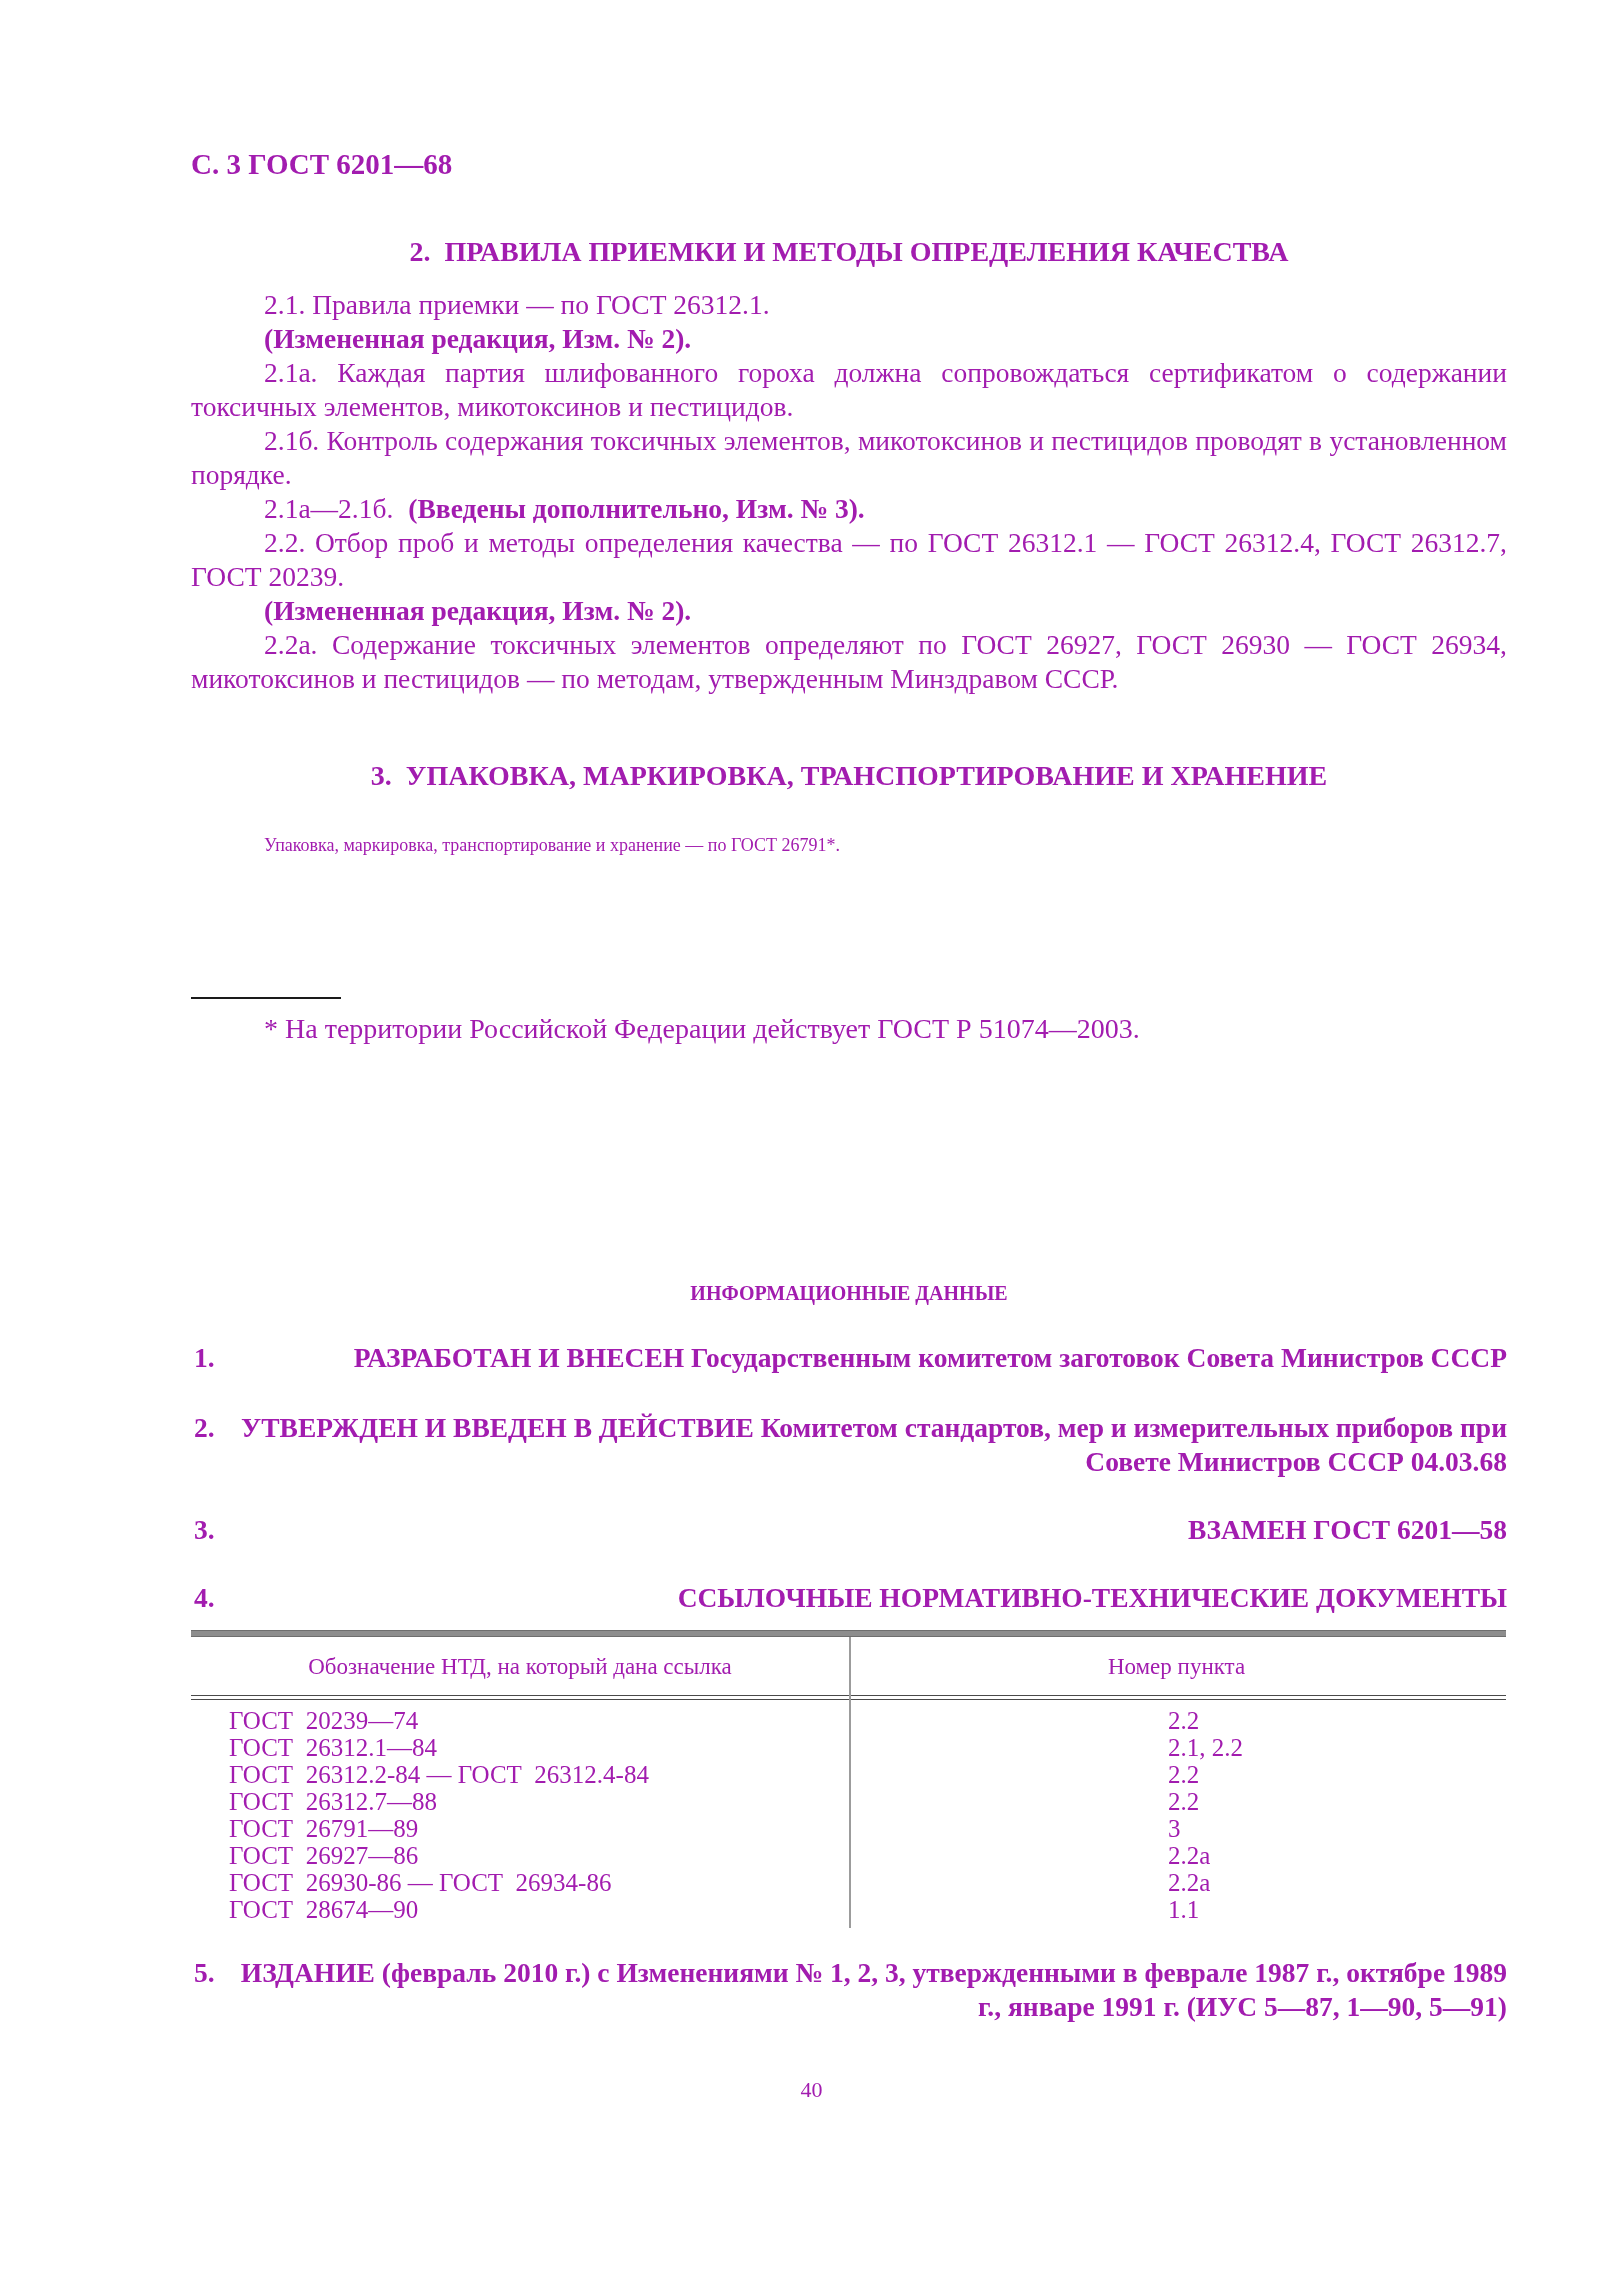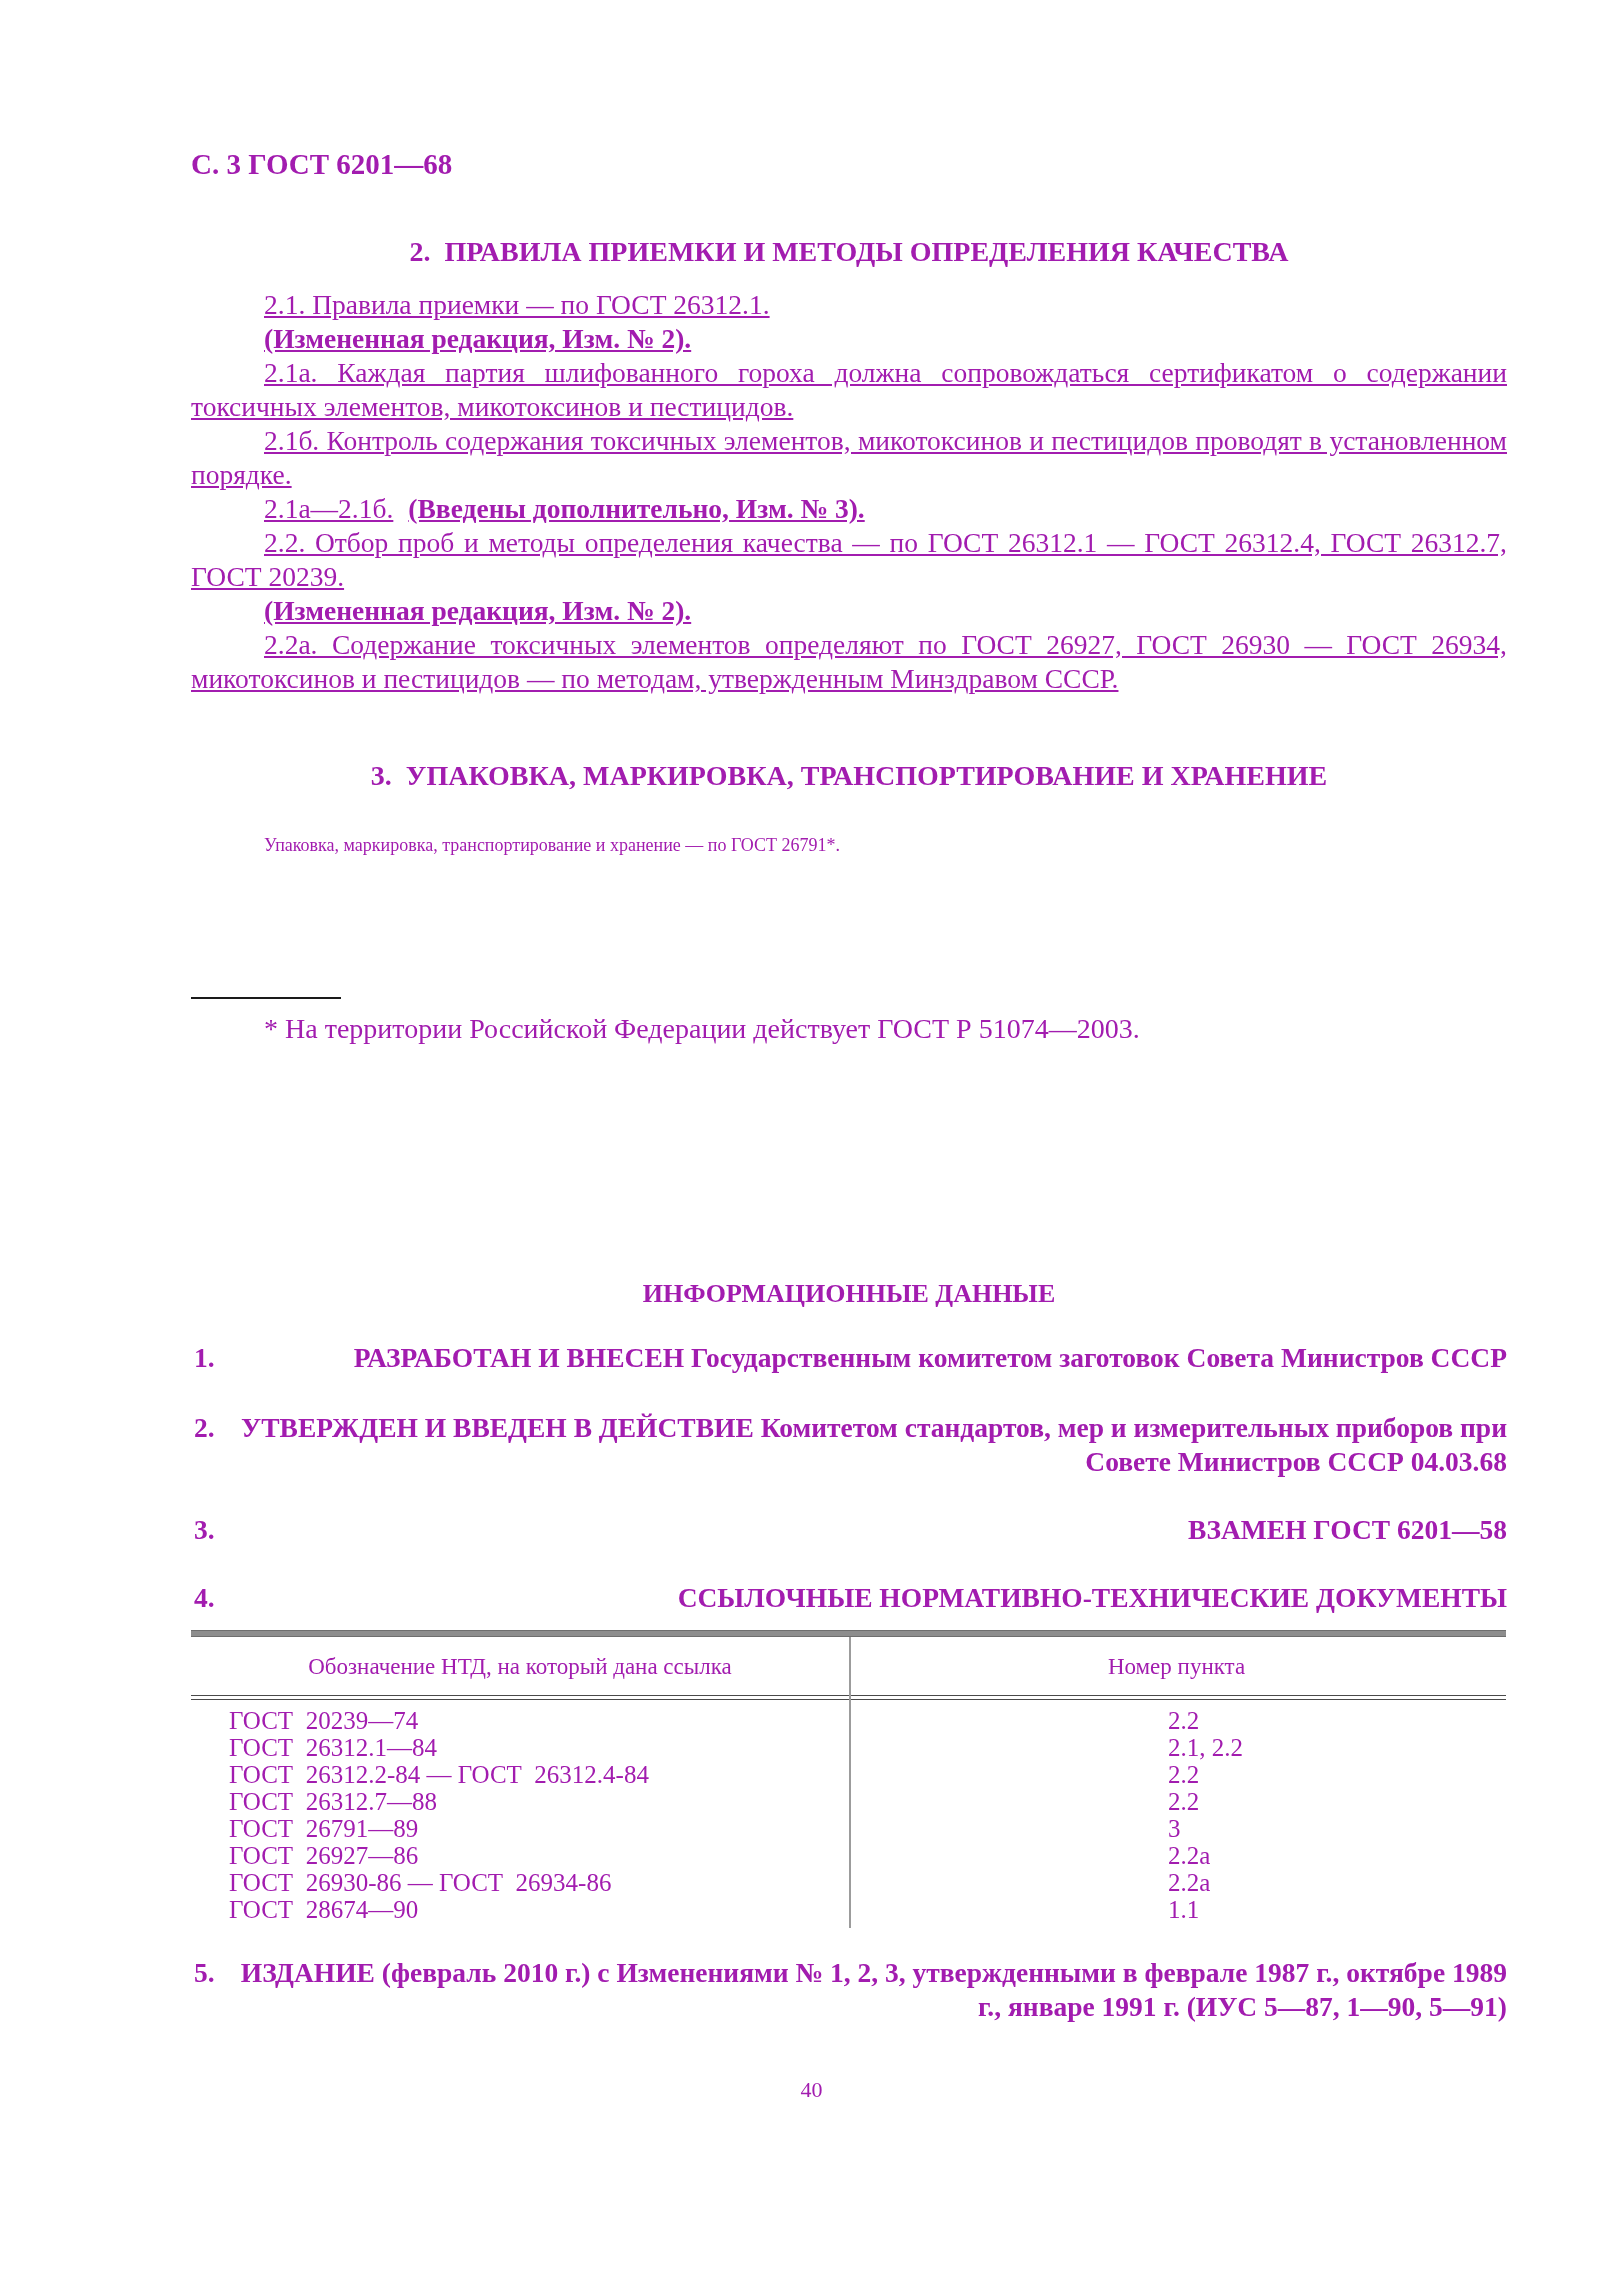--- a/index.html
+++ b/index.html
@@ -33,21 +33,20 @@
     line-height: 35px;
     white-space: pre-wrap;
   }
   .sec2-title { top: 234px; }
   .sec3-title { top: 758px; }
 
   .body-block {
     top: 288px;
     font-size: 27.5px;
     line-height: 34px;
-    text-decoration: underline;
   }
   .para {
     margin: 0;
     text-align: justify;
     text-indent: 73px;
   }
   .para.bold { font-weight: bold; }
   .note-gap { margin-left: 15px; }
 
   .sec3-para {
@@ -67,21 +66,21 @@
   .fn-text {
     top: 1013px;
     font-size: 28px;
     line-height: 32px;
     text-indent: 73px;
   }
 
   .info-title {
     top: 1275px;
     text-align: center;
-    font-size: 26px;
+    font-size: 20px;
     font-weight: bold;
     line-height: 37px;
   }
 
   .info-item {
     display: flex;
     font-size: 27.5px;
     font-weight: bold;
     line-height: 34px;
   }

